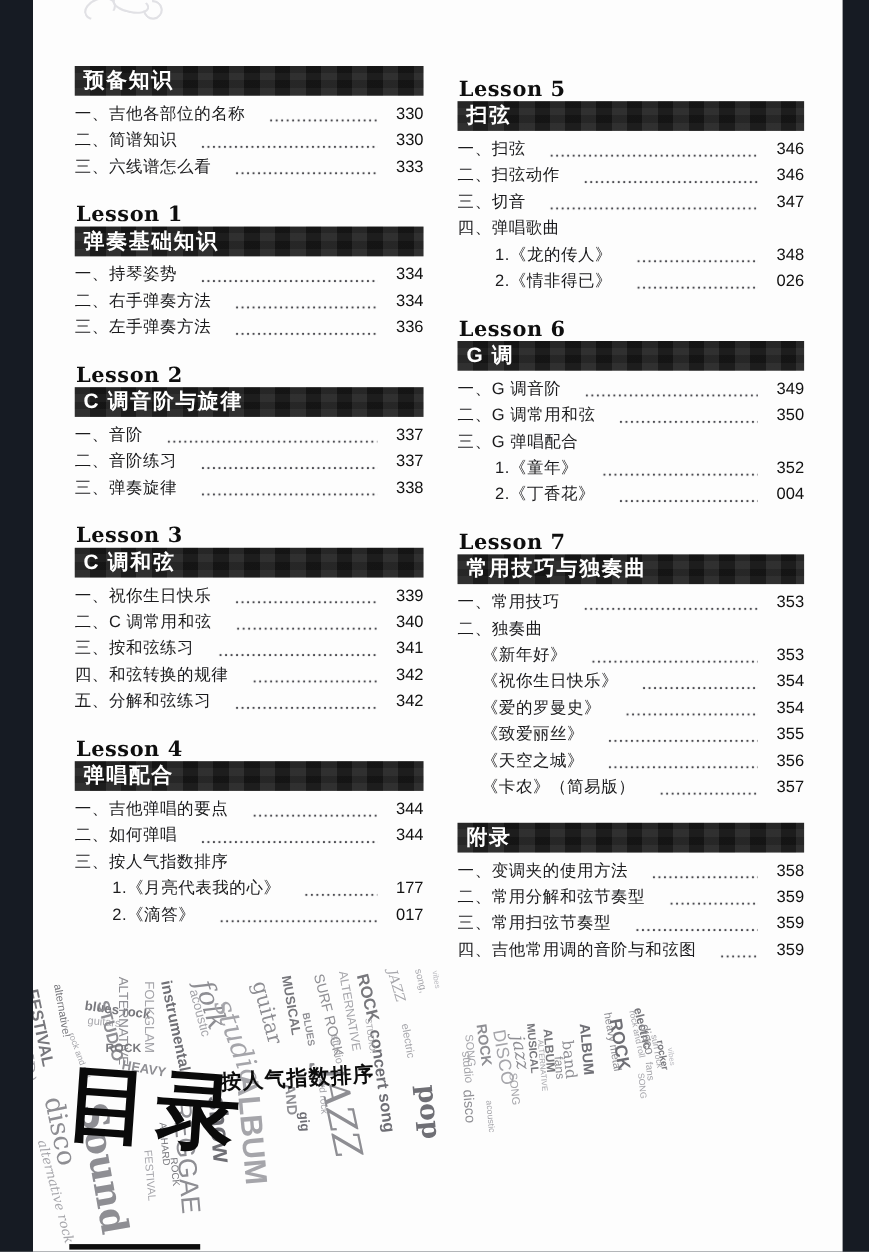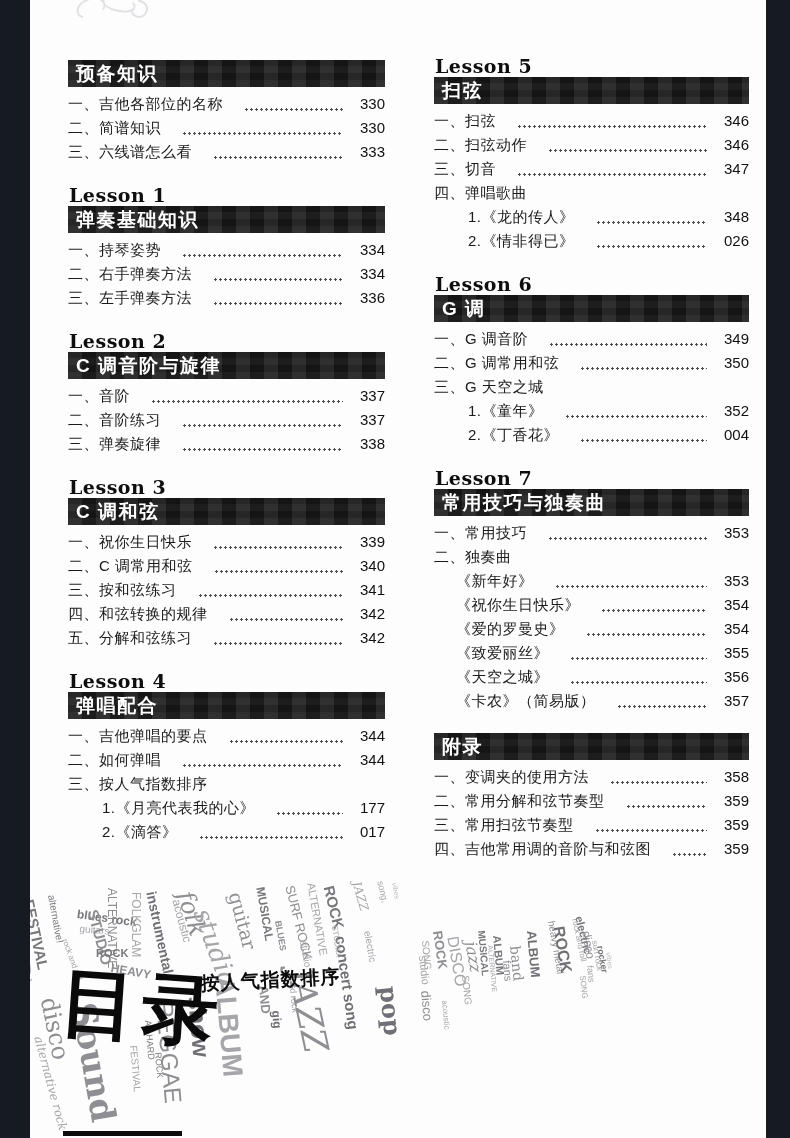--- a/index.html
+++ b/index.html
@@ -14,21 +14,21 @@
   }
   
   .artifact{position:absolute;left:38px;top:-6px;width:90px;height:30px;opacity:.5;}
   .artifact i{position:absolute;border:2px solid #c7c7cf;border-radius:50%;display:block;}
   .artifact i.a1{left:8px;top:4px;width:26px;height:16px;transform:rotate(-20deg);border-bottom-color:transparent;}
   .artifact i.a2{left:34px;top:2px;width:30px;height:12px;transform:rotate(12deg);border-top-color:transparent;}
   .artifact i.a3{left:62px;top:6px;width:14px;height:14px;transform:rotate(40deg);border-left-color:transparent;}
 
   .col{position:absolute;top:0;}
   #col-left{left:38px;width:317px;padding-top:60px;}
-  #col-right{left:404px;width:315px;padding-top:55px;}
+  #col-right{left:386px;width:315px;padding-top:70px;}
 
   .section{margin-top:20px;}
   .section:first-child{margin-top:0;}
   .lesson{
     font-family:"DejaVu Serif","Liberation Serif",serif;
     font-weight:700;font-size:19px;line-height:22px;height:22px;
     color:#0e0e0e;letter-spacing:.5px;margin-left:1px;
   }
   .bar{
     height:27px;line-height:28px;margin-bottom:5px;
@@ -228,21 +228,21 @@
           <span class="lbl">一、G 调音阶</span>
           <span class="leader"></span>
           <span class="pg">349</span>
         </div>
         <div class="row">
           <span class="lbl">二、G 调常用和弦</span>
           <span class="leader"></span>
           <span class="pg">350</span>
         </div>
         <div class="row">
-          <span class="lbl">三、G 天空之城</span>
+          <span class="lbl">三、G 弹唱配合</span>
         </div>
         <div class="row" style="padding-left: 34px;">
           <span class="lbl">1.《童年》</span>
           <span class="leader"></span>
           <span class="pg">352</span>
         </div>
         <div class="row" style="padding-left: 34px;">
           <span class="lbl">2.《丁香花》</span>
           <span class="leader"></span>
           <span class="pg">004</span>

